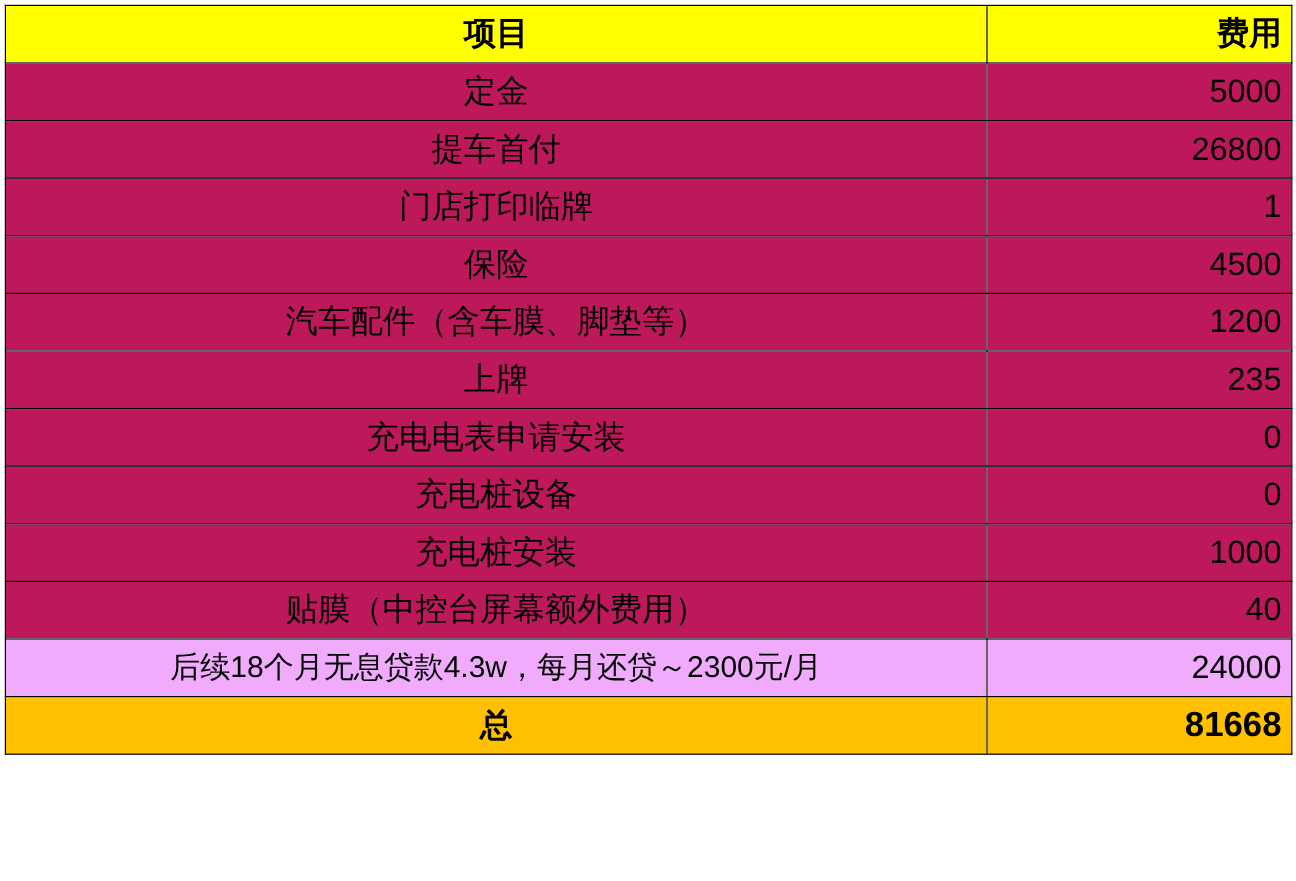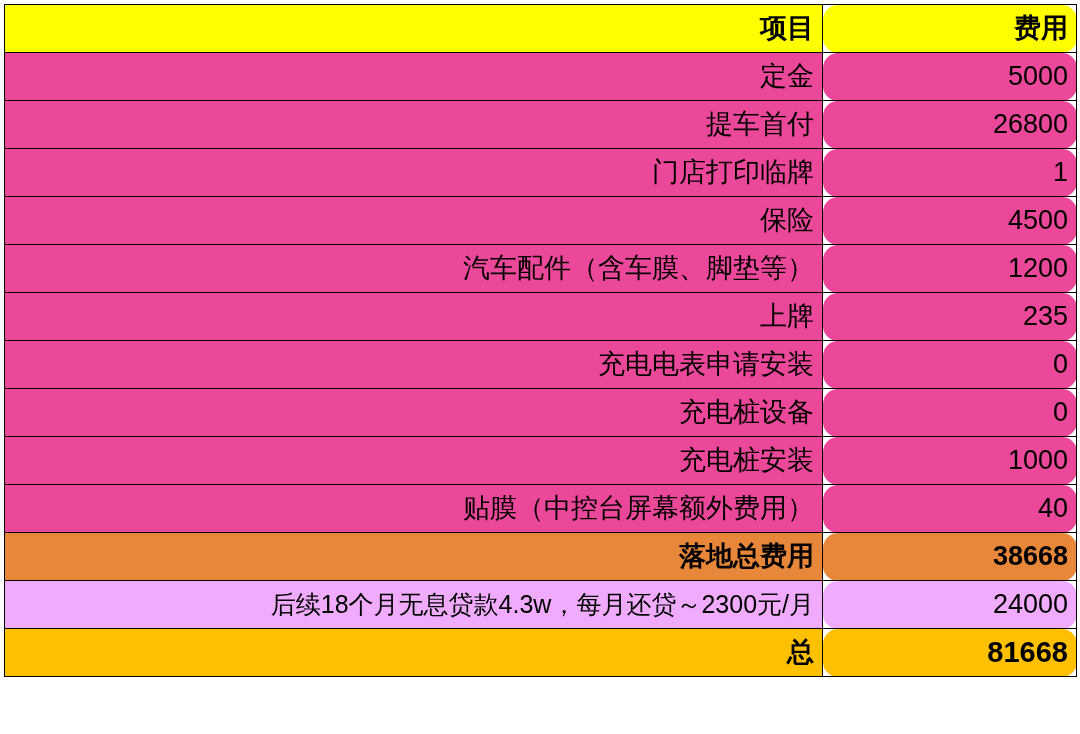--- a/index.html
+++ b/index.html
@@ -31,29 +31,29 @@
     border: 1px solid #000000;
     height: 47px;
     padding: 0 8px;
     font-size: 27px;
     line-height: 1.1;
     color: #000000;
     vertical-align: middle;
     white-space: nowrap;
     overflow: hidden;
   }
-  td.item { text-align: right; }
-  td.fee  { text-align: right; border-radius: 15px; }
+  td.item { text-align: center; }
+  td.fee  { text-align: right; }
 
   tr.header td {
     background: #ffff00;
     font-weight: bold;
   }
   tr.plain td {
-    background: #ec4899;
+    background: #be185d;
   }
   tr.subtotal td {
     background: #e8873a;
     font-weight: bold;
   }
   tr.loan td {
     background: #f0abfc;
     font-weight: normal;
   }
   tr.loan td.item { font-size: 25px; }
@@ -110,24 +110,20 @@
           <td class="fee">0</td>
         </tr>
         <tr class="plain">
           <td class="item">充电桩安装</td>
           <td class="fee">1000</td>
         </tr>
         <tr class="plain">
           <td class="item">贴膜（中控台屏幕额外费用）</td>
           <td class="fee">40</td>
         </tr>
-        <tr class="subtotal">
-          <td class="item">落地总费用</td>
-          <td class="fee">38668</td>
-        </tr>
         <tr class="loan">
           <td class="item">后续18个月无息贷款4.3w，每月还贷～2300元/月</td>
           <td class="fee">24000</td>
         </tr>
         <tr class="total">
           <td class="item">总</td>
           <td class="fee">81668</td>
         </tr>
       </tbody>
   </table>

